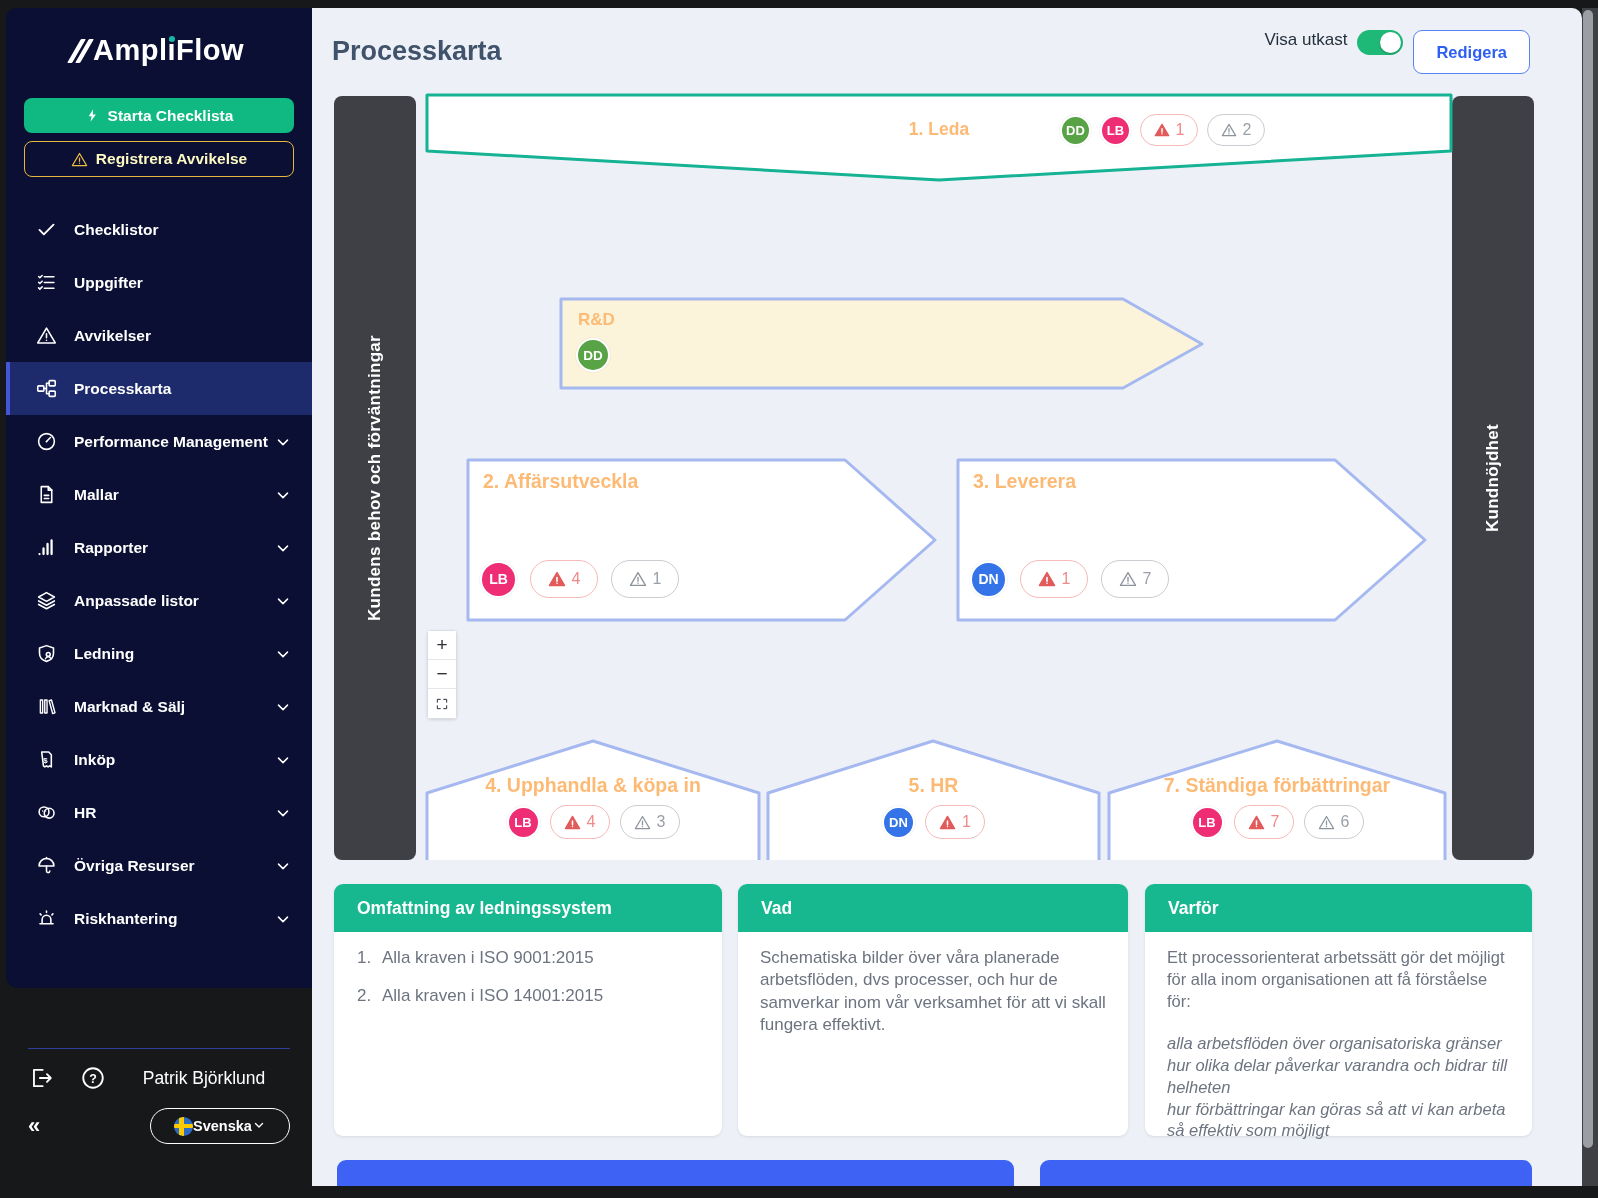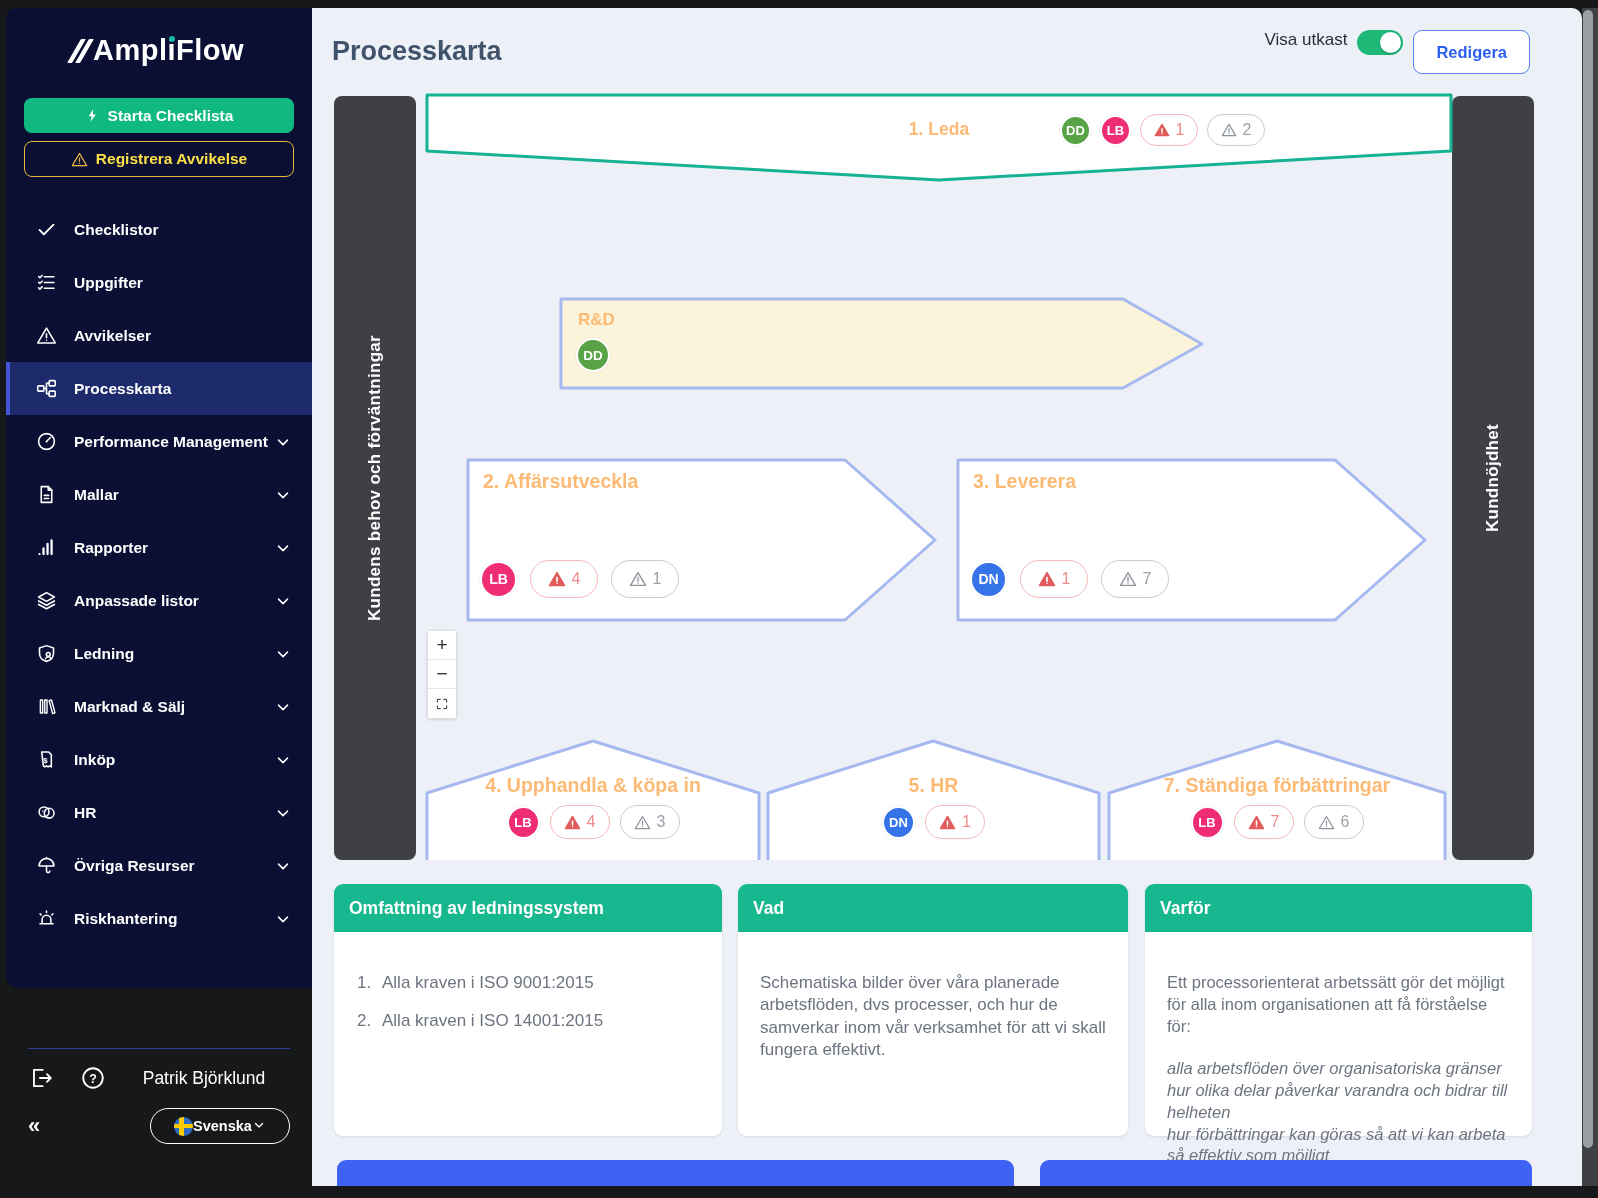--- a/index.html
+++ b/index.html
@@ -7,21 +7,21 @@
   #screen { position:relative; width:1598px; height:1198px; overflow:hidden; background:#17181a; }
 
   
   .sidebar { position:absolute; left:6px; top:8px; width:306px; height:980px; background:#0a0f33; border-radius:10px 0 0 12px; color:#fff; }
   .logo { position:absolute; top:26px; left:0; right:0; text-align:center; font-size:29px; font-weight:700; letter-spacing:.5px; white-space:nowrap; }
   .logo .slash { display:inline-block; width:5px; height:24px; background:#fff; transform:skewX(-30deg); border-radius:1px; margin-right:3px; vertical-align:-3px; }
   .logo .slash.s2 { margin-right:6px; }
   .logo .idot { position:relative; }
   .logo .idot::after { content:''; position:absolute; top:2px; left:50%; transform:translateX(-50%); width:6px; height:6px; border-radius:50%; background:#14b8a6; }
   .btn-start { position:absolute; top:90px; left:18px; right:18px; height:35px; background:#10b981; border:none; border-radius:8px; color:#fff; font-weight:700; font-size:15.5px; display:flex; align-items:center; justify-content:center; gap:8px; cursor:pointer; font-family:inherit; }
-  .btn-register { position:absolute; top:133px; left:18px; right:18px; height:36px; background:transparent; border:1px solid #e9b63d; border-radius:8px; color:#fde047; font-weight:700; font-size:15.5px; display:flex; align-items:center; justify-content:center; gap:8px; cursor:pointer; font-family:inherit; }
+  .btn-register { position:absolute; top:133px; left:18px; right:18px; height:36px; background:transparent; border:1px solid #e9b63d; border-radius:8px; color:#fef9c3; font-weight:700; font-size:15.5px; display:flex; align-items:center; justify-content:center; gap:8px; cursor:pointer; font-family:inherit; }
   .nav { position:absolute; top:195px; left:0; right:0; }
   .nav-item { position:relative; height:53px; display:flex; align-items:center; padding:0 20px 0 30px; cursor:pointer; }
   .nav-item .nicon { width:21px; height:21px; margin-right:17px; flex:0 0 21px; display:flex; align-items:center; justify-content:center; }
   .nav-item .nicon svg { width:21px; height:21px; stroke:#fff; fill:none; stroke-width:1.8; stroke-linecap:round; stroke-linejoin:round; }
   .nav-label { font-size:15.5px; font-weight:700; white-space:nowrap; overflow:hidden; flex:1; }
   .nav-chev { width:18px; height:18px; }
   .nav-chev svg { width:18px; height:18px; stroke:#fff; fill:none; stroke-width:2; stroke-linecap:round; stroke-linejoin:round; }
   .nav-item.active { background:#1d2a6b; border-left:4px solid #4456d8; padding-left:26px; }
   .sb-divider { position:absolute; top:1040px; left:22px; right:22px; height:0; border-top:1.5px solid #2e3f9e; }
   .sb-foot { position:absolute; top:1048px; left:0; right:0; height:44px; display:flex; align-items:center; }
@@ -86,22 +86,22 @@
   .house-row .pill { width:60px; height:34px; }
 
   
   .zoomctl { position:absolute; left:427px; top:630px; width:30px; background:#fff; border:1px solid #d9dce1; border-radius:4px; box-shadow:0 1px 3px rgba(0,0,0,.12); }
   .zbtn { width:100%; height:29px; display:flex; align-items:center; justify-content:center; font-size:19px; color:#2b2f36; cursor:pointer; border-bottom:1px solid #e3e6ea; background:#fff; }
   .zbtn:last-child { border-bottom:none; }
   .zbtn svg { width:14px; height:14px; stroke:#2b2f36; fill:none; stroke-width:1.7; stroke-linecap:round; }
 
   
   .card { position:absolute; top:884px; height:252px; border-radius:9px; background:#fff; box-shadow:0 1px 3px rgba(16,24,40,.1); }
-  .card-head { height:48px; background:#17b890; border-radius:9px 9px 0 0; display:flex; align-items:center; padding-left:15px; color:#fff; font-size:17.5px; font-weight:700; }
-  .card-body { padding:40px 22px; color:#6d7480; font-size:17px; line-height:1.32; }
+  .card-head { height:48px; background:#17b890; border-radius:9px 9px 0 0; display:flex; align-items:center; padding-left:23px; color:#fff; font-size:17.5px; font-weight:700; }
+  .card-body { padding:15px 22px; color:#6d7480; font-size:17px; line-height:1.32; }
   .card-body ol { margin-left:20px; }
   .card-body li { margin-bottom:16px; padding-left:6px; }
   .why-points { margin-top:21px;font-style:italic; }
 
   .blue-bar { position:absolute; top:1160px; height:26px; background:#3e63f4; border-radius:9px 9px 0 0; }
 
   
   .scrollbar { position:absolute; right:0; top:8px; bottom:12px; width:16px; background:#3f4044; }
   .scrollbar .thumb { position:absolute; left:1px; top:2px; width:10px; height:calc(100% - 40px); background:#9b9ea3; border-radius:5px; }
 </style>

